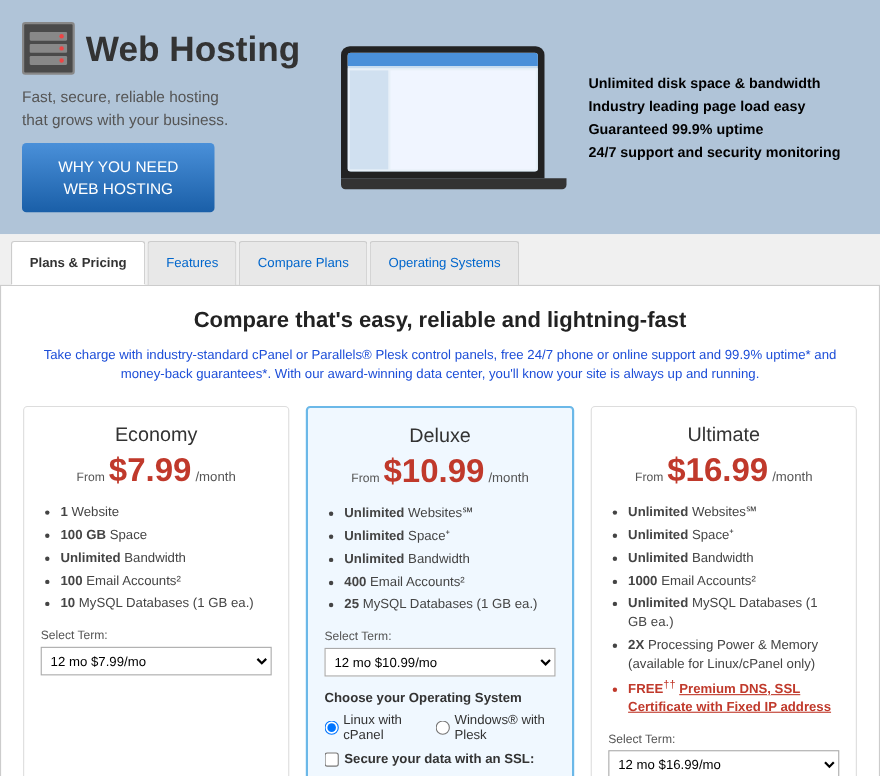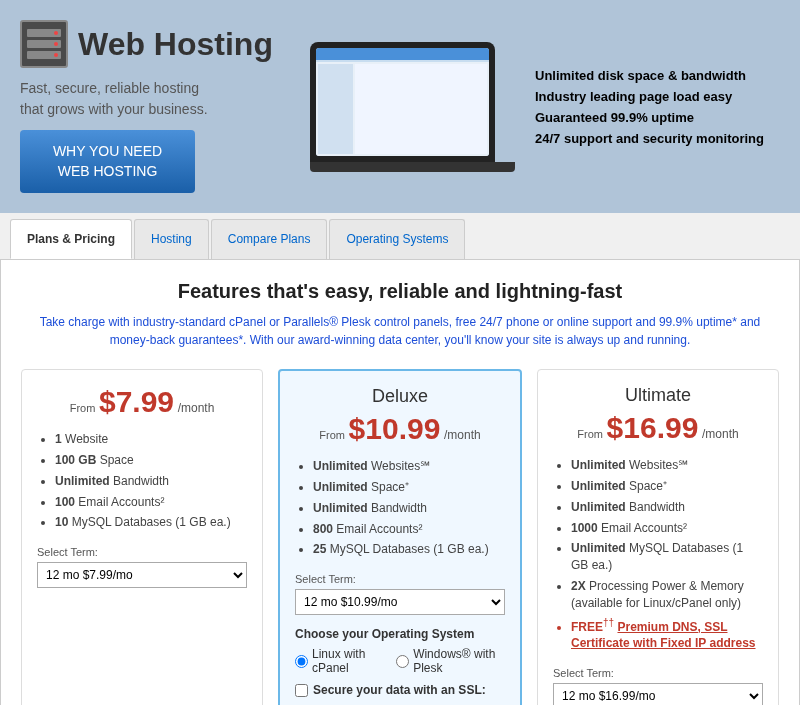--- a/index.html
+++ b/index.html
@@ -345,32 +345,33 @@
   <div class="header-features">
     <div class="feature-item">Unlimited disk space &amp; bandwidth</div>
     <div class="feature-item">Industry leading page load easy</div>
     <div class="feature-item">Guaranteed 99.9% uptime</div>
     <div class="feature-item">24/7 support and security monitoring</div>
   </div>
 </div>
 
 <div class="tabs">
   <div class="tab active">Plans &amp; Pricing</div>
-  <div class="tab highlight">Hosting</div>
+  <div class="tab highlight">Features</div>
   <div class="tab highlight">Compare Plans</div>
   <div class="tab highlight">Operating Systems</div>
 </div>
 
 <div class="main">
-  <div class="main-title">Features that's easy, reliable and lightning-fast</div>
+  <div class="main-title">Compare that's easy, reliable and lightning-fast</div>
   <div class="main-desc">Take charge with industry-standard cPanel or Parallels® Plesk control panels, free 24/7 phone or online support and 99.9% uptime* and money-back guarantees*. With our award-winning data center, you'll know your site is always up and running.</div>
 
   <div class="plans">
 
     <div class="plan">
+      <div class="plan-name">Economy</div>
       <div class="plan-price-row">
         <span class="plan-from">From</span>
         <span class="plan-price">$7.99</span>
         <span class="plan-per">/month</span>
       </div>
       <ul class="plan-features">
         <li><strong>1</strong> Website</li>
         <li><strong>100 GB</strong> Space</li>
         <li><strong>Unlimited</strong> Bandwidth</li>
         <li><strong>100</strong> Email Accounts²</li>
@@ -386,21 +387,21 @@
       <div class="plan-name">Deluxe</div>
       <div class="plan-price-row">
         <span class="plan-from">From</span>
         <span class="plan-price">$10.99</span>
         <span class="plan-per">/month</span>
       </div>
       <ul class="plan-features">
         <li><strong>Unlimited</strong> Websites℠</li>
         <li><strong>Unlimited</strong> Space⁺</li>
         <li><strong>Unlimited</strong> Bandwidth</li>
-        <li><strong>800</strong> Email Accounts²</li>
+        <li><strong>400</strong> Email Accounts²</li>
         <li><strong>25</strong> MySQL Databases (1 GB ea.)</li>
       </ul>
       <div class="plan-select-label">Select Term:</div>
       <select class="plan-select">
         <option>12 mo     $10.99/mo</option>
       </select>
       <div class="os-section">Choose your Operating System</div>
       <div class="os-options">
         <label class="os-option">
           <input type="radio" name="os" checked="" style="">

